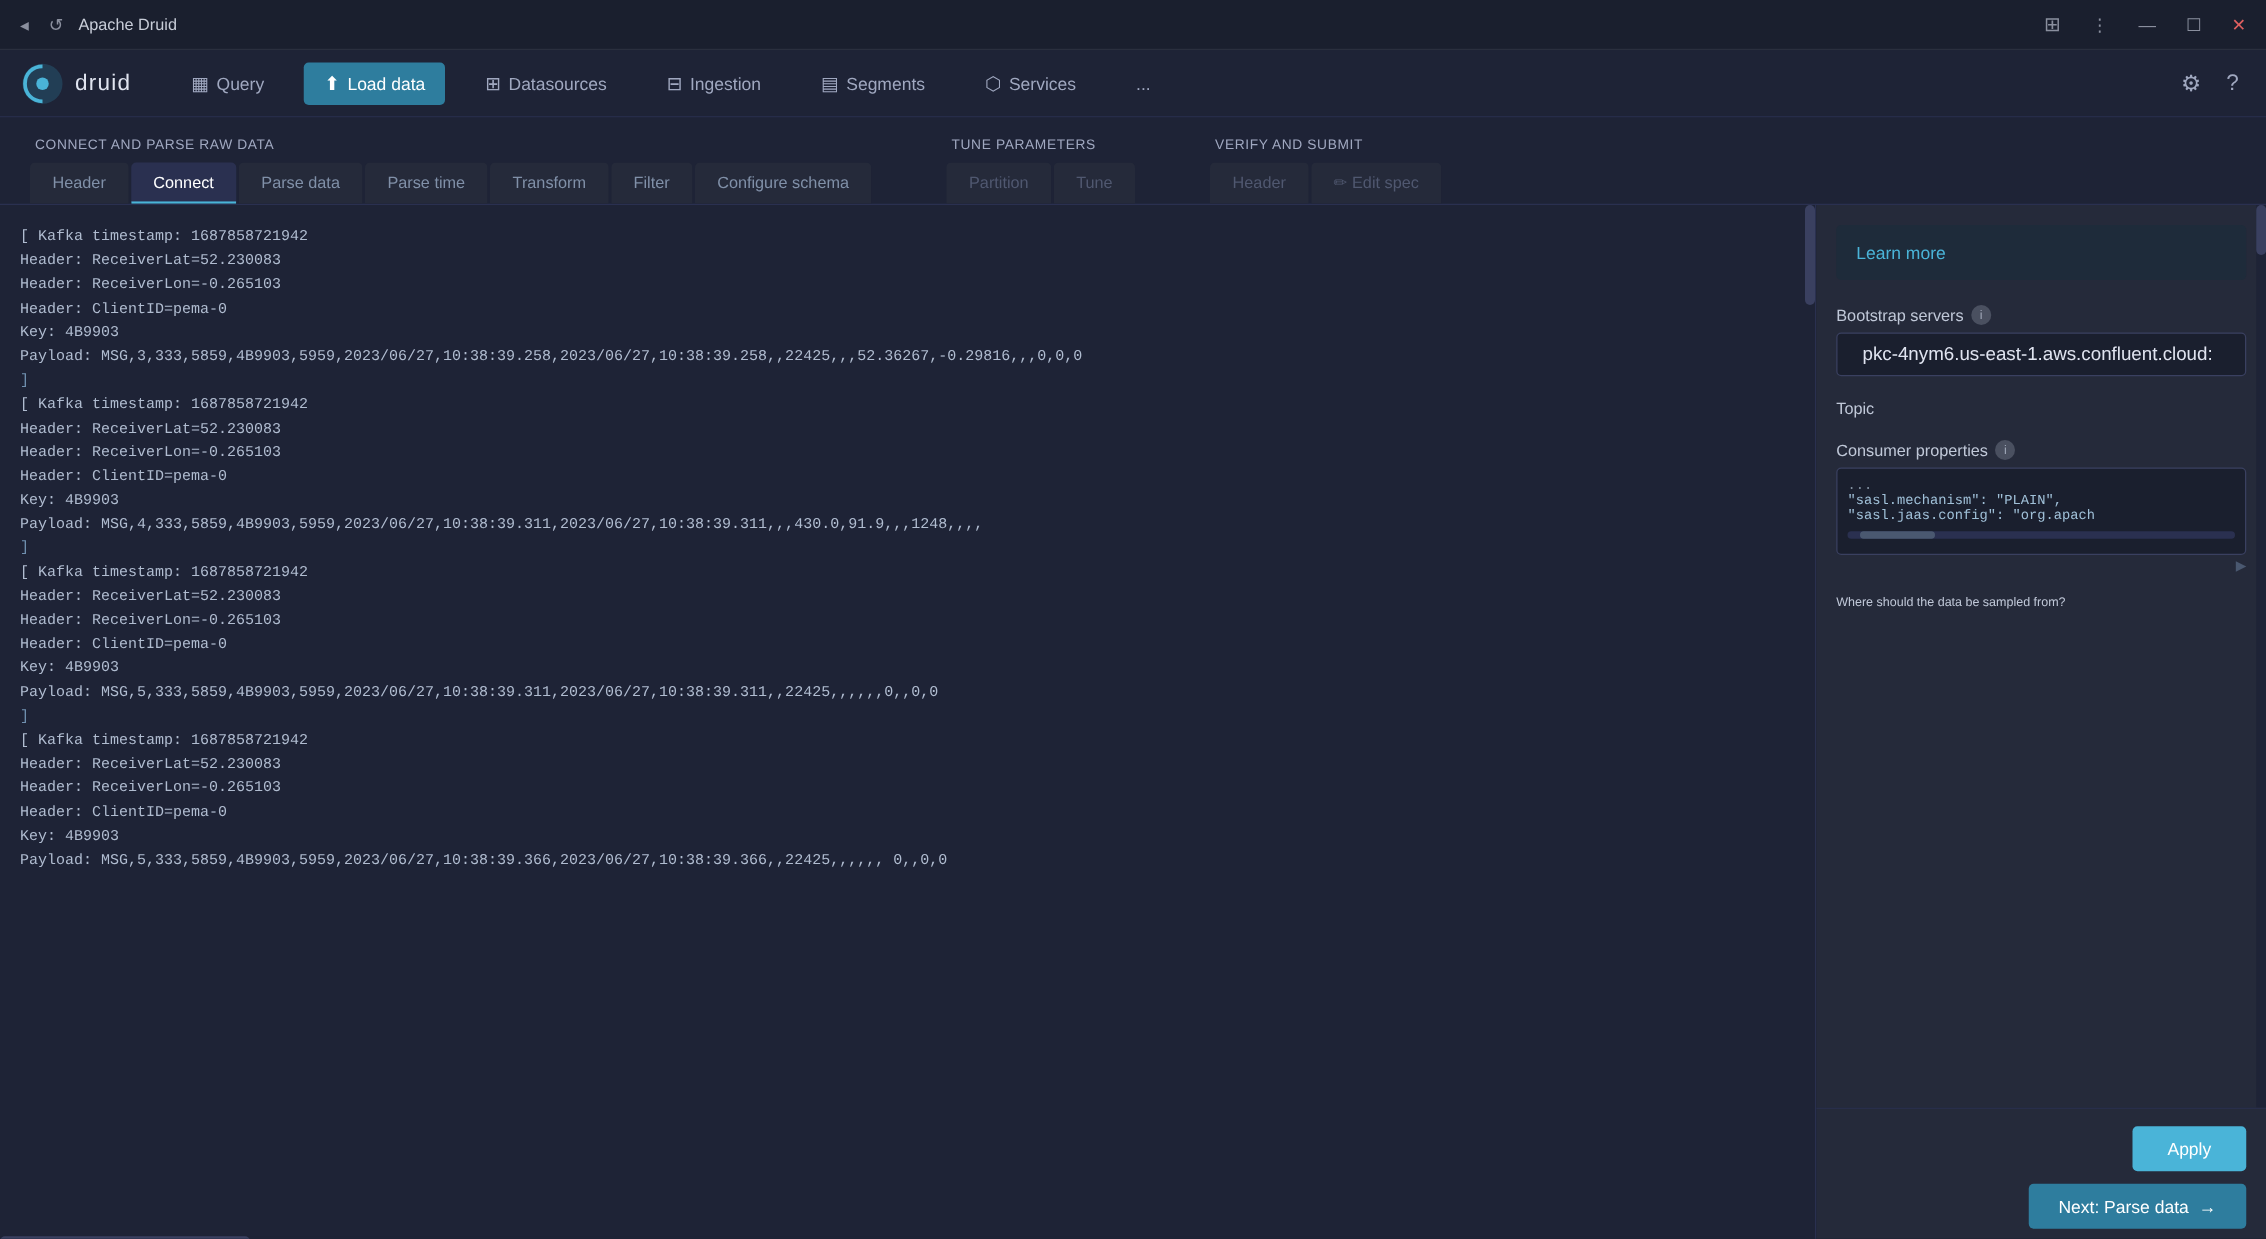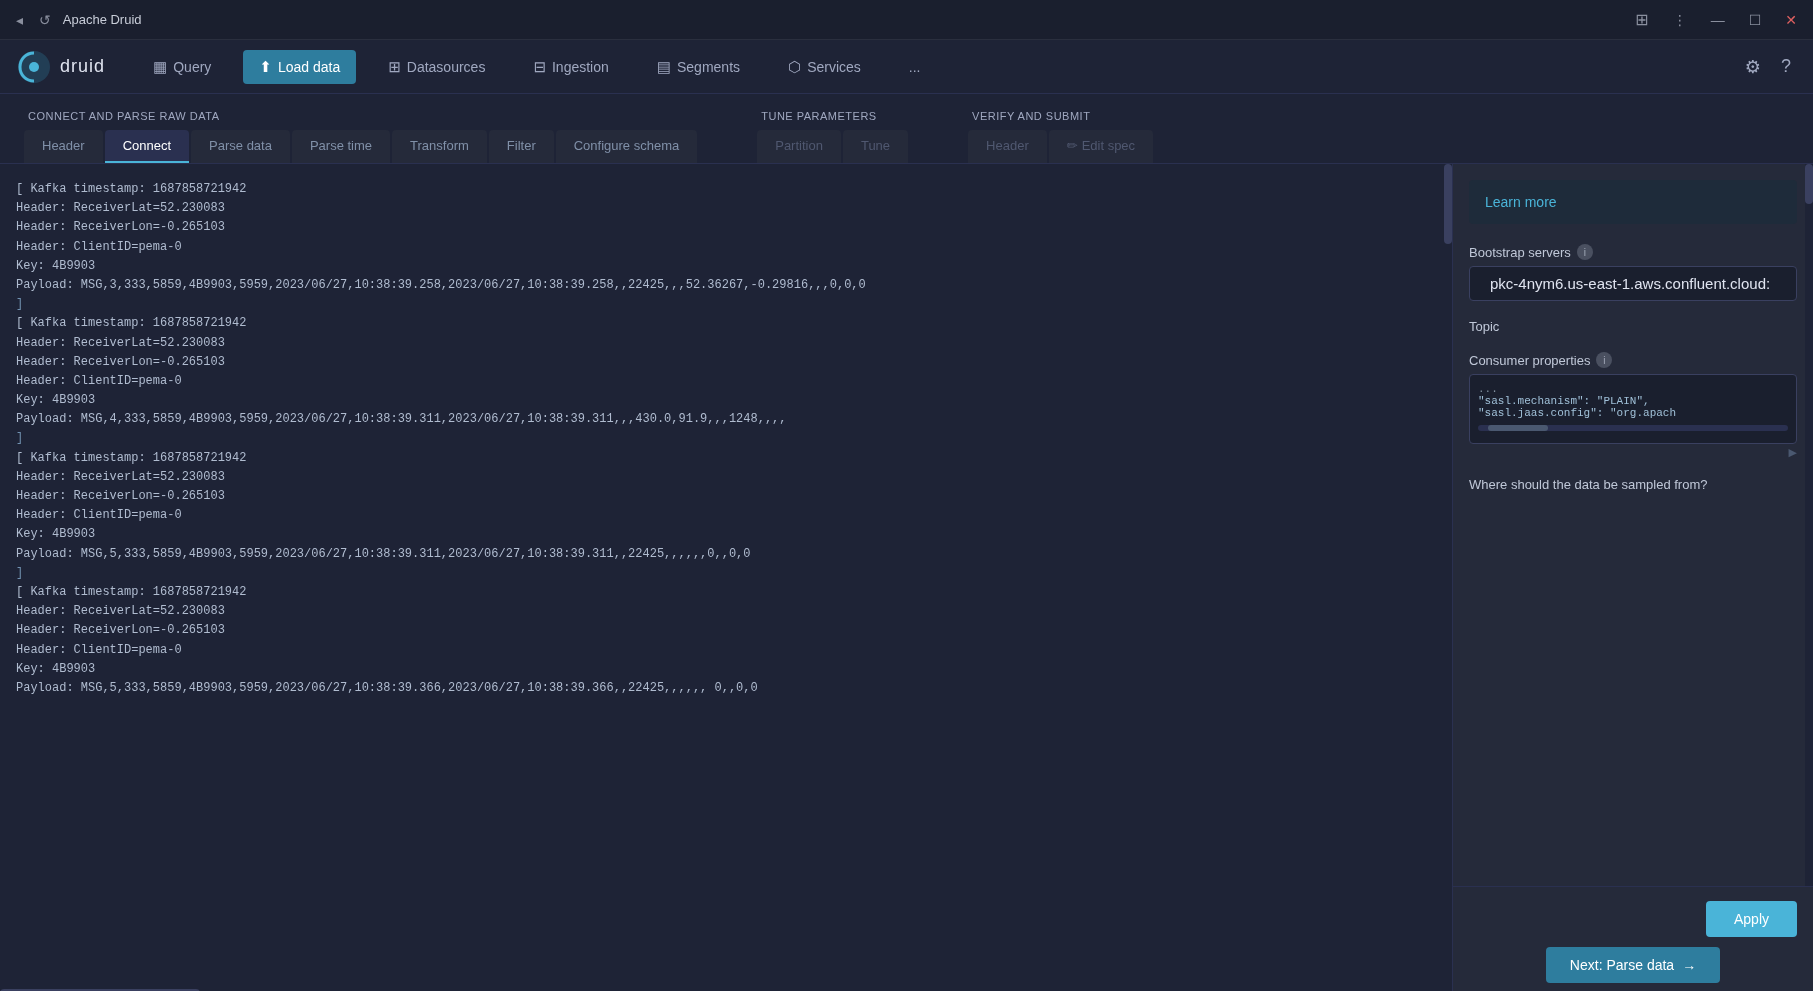--- a/index.html
+++ b/index.html
@@ -103,21 +103,21 @@
     .consumer-scrollbar-h {
       width: 100%; height: 6px; background: #2a3050; margin-top: 6px;
       border-radius: 3px; position: relative;
     }
     .consumer-scrollbar-thumb {
       position: absolute; left: 10px; width: 60px; height: 6px;
       background: #4a5870; border-radius: 3px;
     }
 
     .sampling-section { margin-top: 16px; }
-    .sampling-label { color: #c0c8d8; font-size: 13px; margin-bottom: 10px; }
+    .sampling-label { color: #c0c8d8; font-size: 10px; margin-bottom: 10px; }
     .radio-group { display: flex; flex-direction: column; gap: 10px; }
     .radio-item { display: flex; align-items: center; gap: 8px; cursor: pointer; }
     .radio-circle {
       width: 18px; height: 18px; border-radius: 50%; border: 2px solid #5a6070;
       background: transparent; flex-shrink: 0; display: flex; align-items: center; justify-content: center;
     }
     .radio-circle.checked { border-color: #4ab4d8; background: #4ab4d8; }
     .radio-circle.checked::after {
       content: ''; width: 6px; height: 6px; border-radius: 50%; background: #fff;
     }
@@ -333,21 +333,21 @@
       <div class="sampling-section">
         <div class="sampling-label">Where should the data be sampled from?</div>
       </div>
 
     </div>
 
     <div class="right-bottom">
       <div style="display:flex;justify-content:flex-end;margin-bottom:10px;">
         <button class="apply-btn">Apply</button>
       </div>
-      <div style="display:flex;justify-content:center;">
+      <div style="display:flex;justify-content:flex-end;">
         <button class="next-btn">
           <span>Next: Parse data</span>
           <span>→</span>
         </button>
       </div>
     </div>
   </div>
 
 </div>
 

